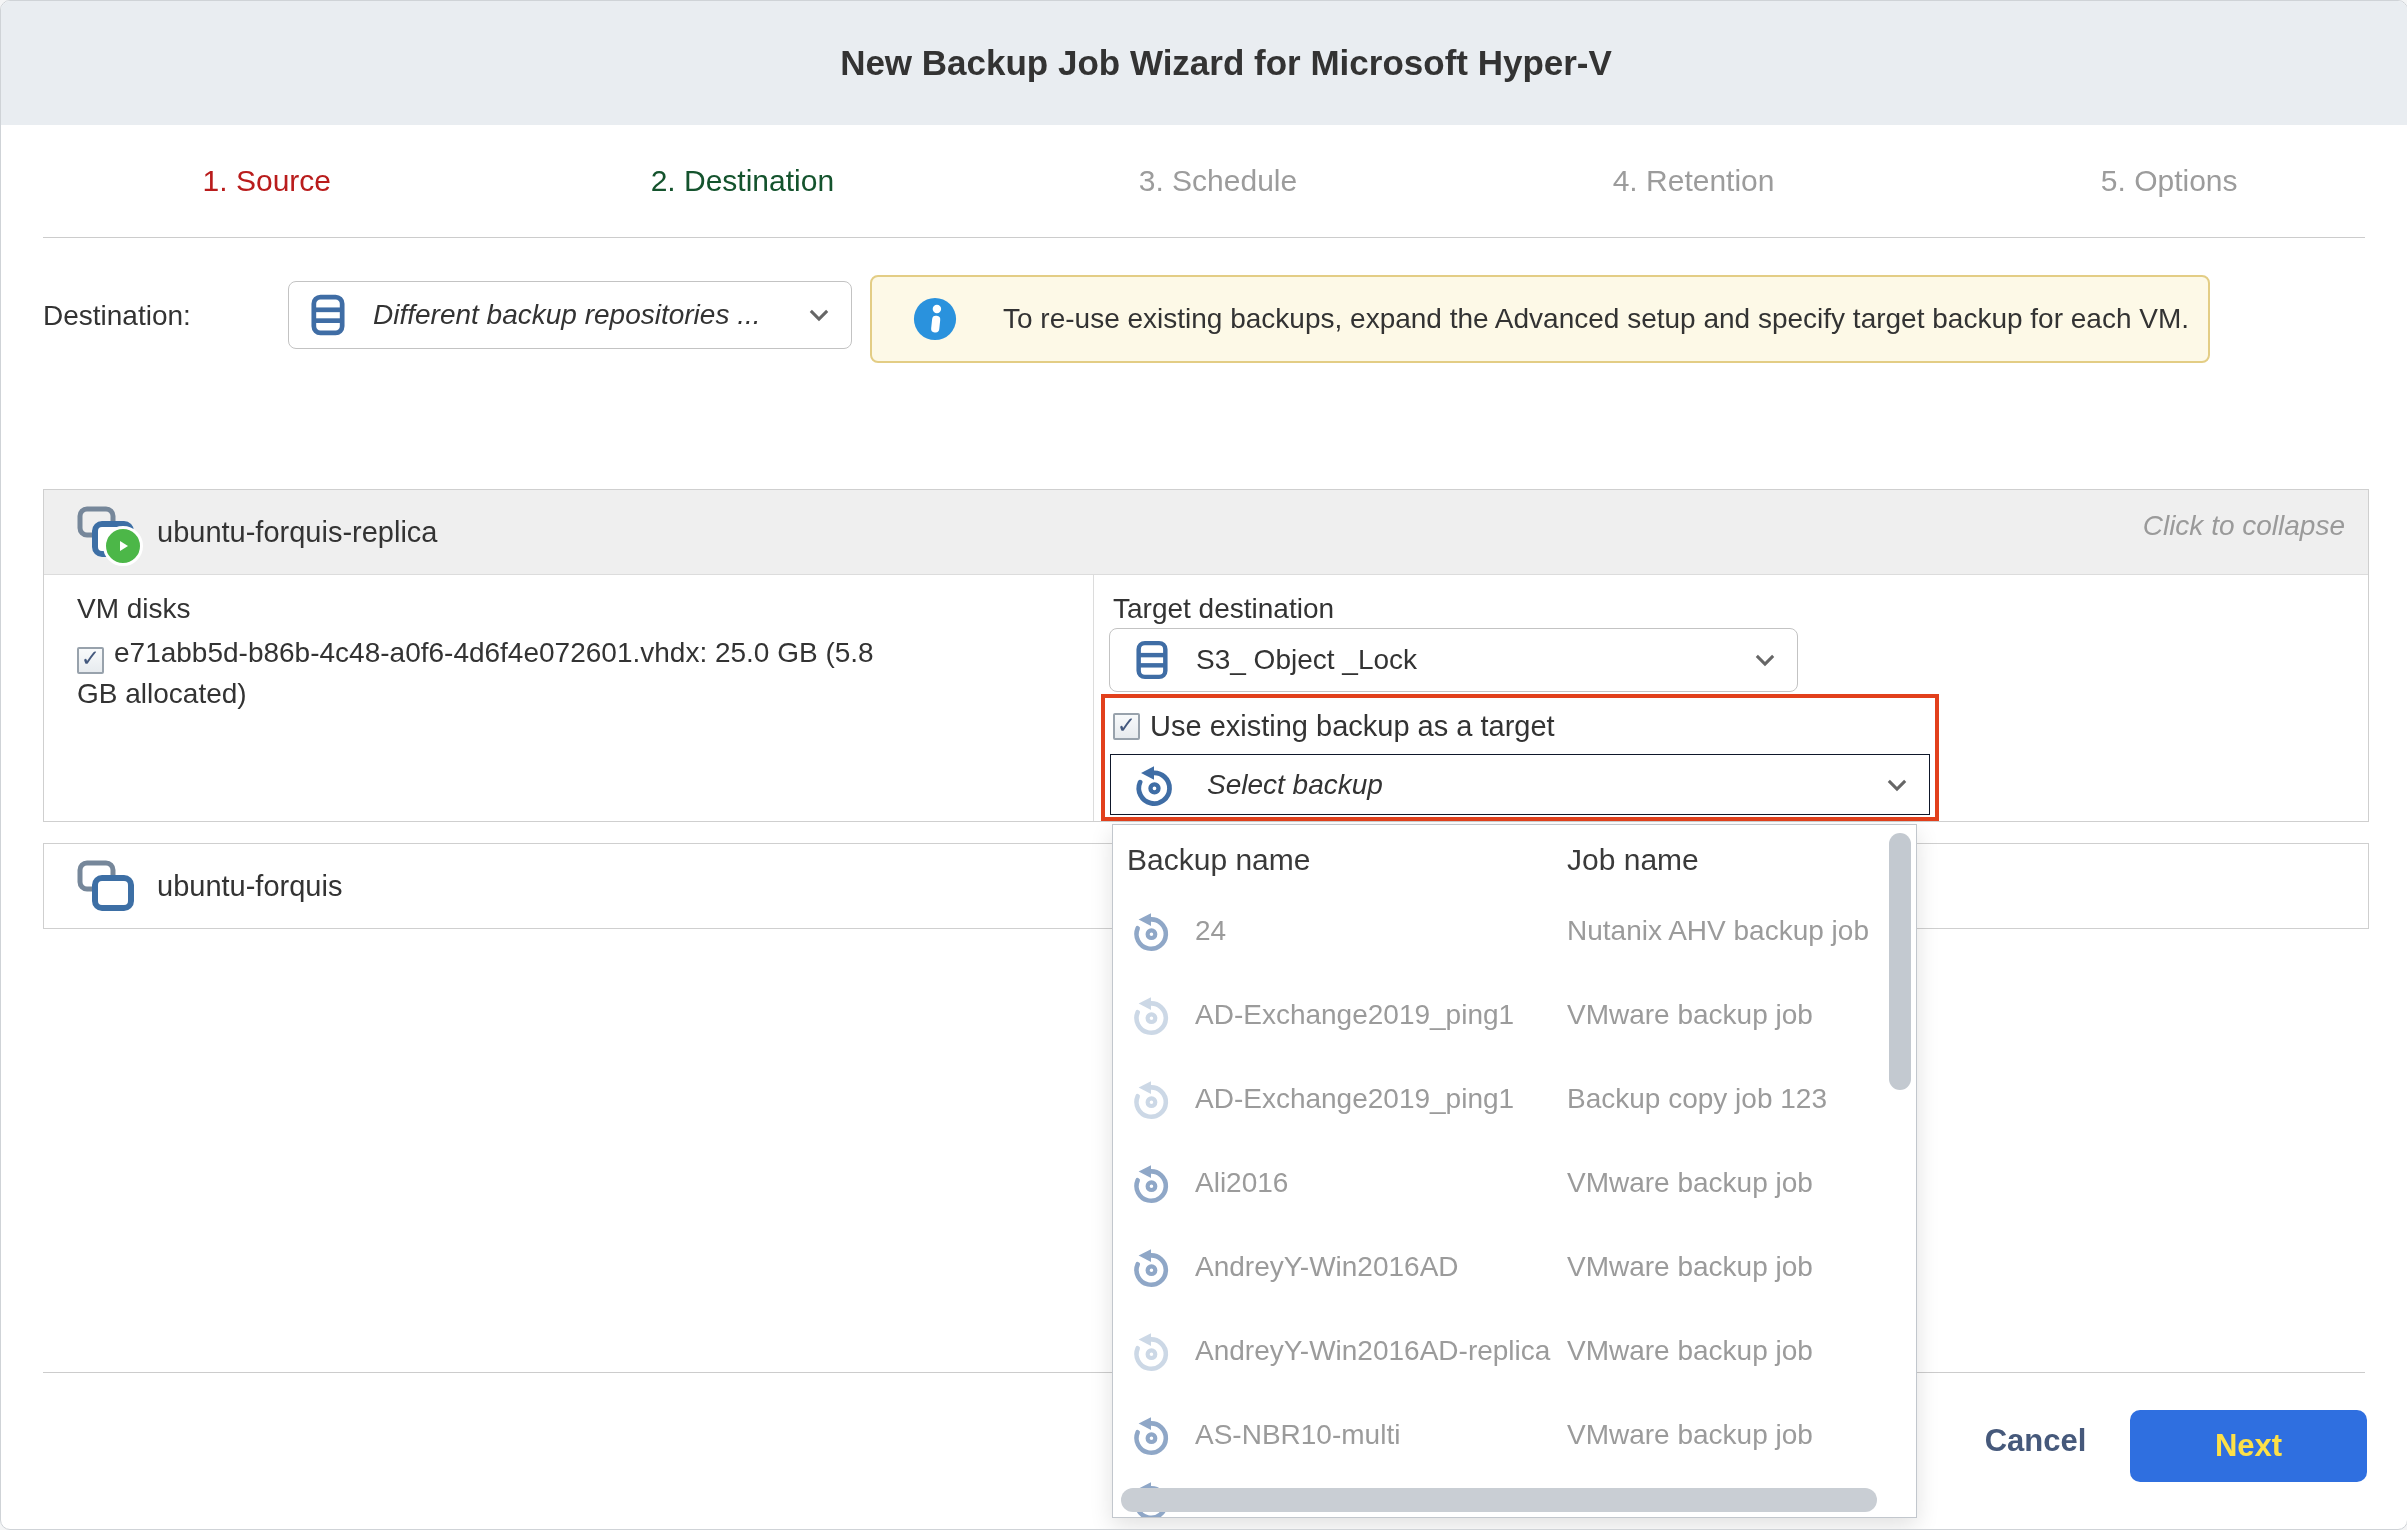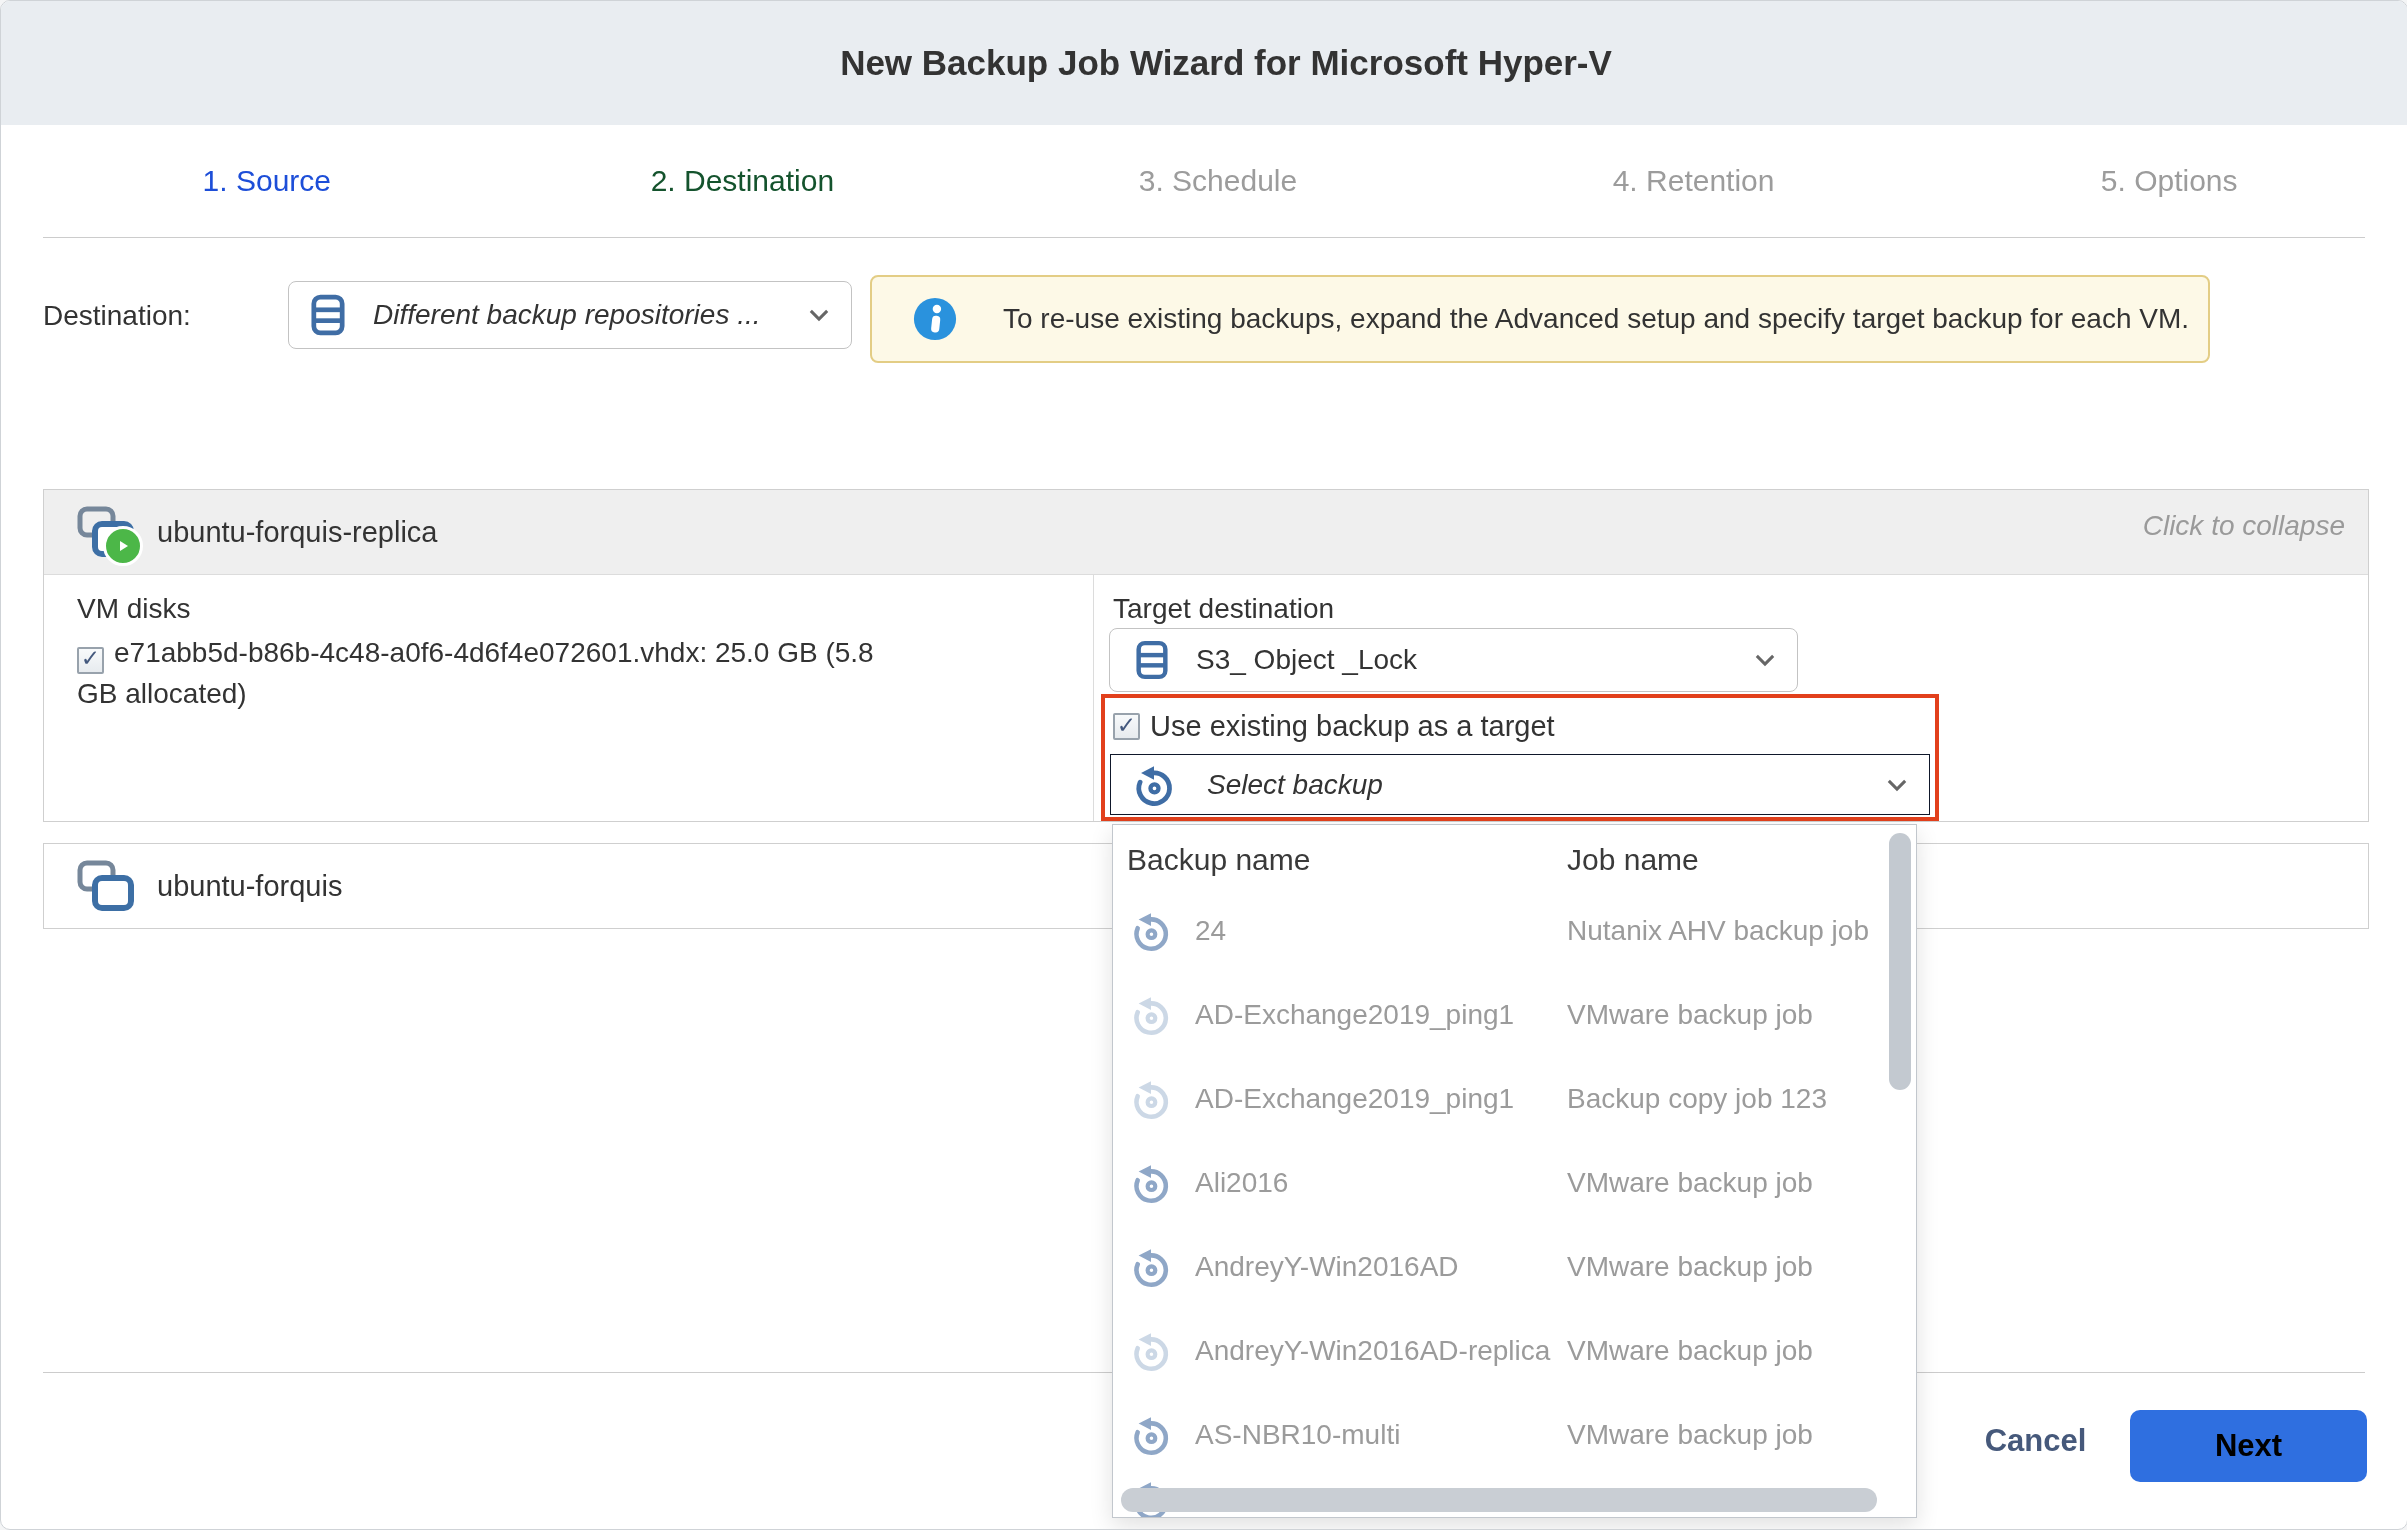--- a/index.html
+++ b/index.html
@@ -5,21 +5,21 @@
   html,body{margin:0;padding:0;background:#f4f5f6;font-family:"Liberation Sans",sans-serif;}
   .dialog{position:relative;width:2406px;height:1528px;background:#fff;border:1px solid #cfd3d7;
           border-radius:10px;overflow:hidden;margin:0 auto;}
   
   .hdr{position:absolute;left:0;top:0;width:100%;height:124px;background:#e9edf1;
        display:flex;align-items:center;justify-content:center;}
   .hdr-title{font-size:35px;font-weight:bold;color:#333;margin-left:44px;}
   
   .steps{position:absolute;left:0;top:124px;width:100%;height:111px;display:flex;}
   .step{flex:1;display:flex;align-items:center;justify-content:center;font-size:30px;color:#9c9c9c;cursor:default;}
-  .step.active{color:#1d4ed8;padding-left:28px;}
+  .step.active{color:#b91c1c;padding-left:28px;}
   .step.nextstep{color:#14532d;}
   .rule{position:absolute;left:42px;right:42px;height:0;border-top:1px solid #ccc;}
   .rule1{top:236px;}
   .rule2{top:1371px;}
   
   .dest-label{position:absolute;left:42px;top:299px;font-size:28px;color:#333;}
   .selectbox{position:absolute;background:#fff;border:1px solid #c3c3c3;border-radius:8px;
              display:flex;align-items:center;}
   .dest-select{left:287px;top:280px;width:562px;height:66px;}
   .sel-icon{margin-left:22px;flex:0 0 auto;display:flex;}
@@ -74,21 +74,21 @@
   .bk-icon.muted{color:#ccd8e6;}
   .bk-name{position:absolute;left:82px;font-size:28px;color:#9b9b9b;white-space:nowrap;}
   .bk-job{position:absolute;left:454px;font-size:28px;color:#9b9b9b;white-space:nowrap;}
   .partial-icon{position:absolute;left:16px;top:653px;color:#8fa7c7;display:flex;}
   .vscroll{position:absolute;right:5px;top:8px;width:22px;height:257px;border-radius:11px;background:#c3c9d0;}
   .hscroll{position:absolute;left:8px;bottom:5px;height:24px;width:756px;border-radius:12px;background:#c9ced4;}
   
   .cancel{position:absolute;left:1950px;top:1421px;width:169px;text-align:center;font-size:31px;font-weight:bold;
           color:#46597b;cursor:pointer;background:none;border:none;}
   .next{position:absolute;left:2129px;top:1409px;width:237px;height:72px;background:#2f6fe0;border:none;
-        border-radius:10px;color:#000000;font-size:31px;font-weight:bold;cursor:pointer;font-family:"Liberation Sans",sans-serif;}
+        border-radius:10px;color:#fde047;font-size:31px;font-weight:bold;cursor:pointer;font-family:"Liberation Sans",sans-serif;}
   svg{display:block;}
 </style>
 </head>
 <body>
 
 <svg width="0" height="0" style="position:absolute" aria-hidden="true">
   <defs>
     <symbol id="sym-db" viewBox="0 0 36 44">
       <rect x="3" y="3" width="30" height="38" rx="7" fill="#fff" stroke="currentColor" stroke-width="5"></rect>
       <line x1="4" y1="16.5" x2="32" y2="16.5" stroke="currentColor" stroke-width="5"></line>

